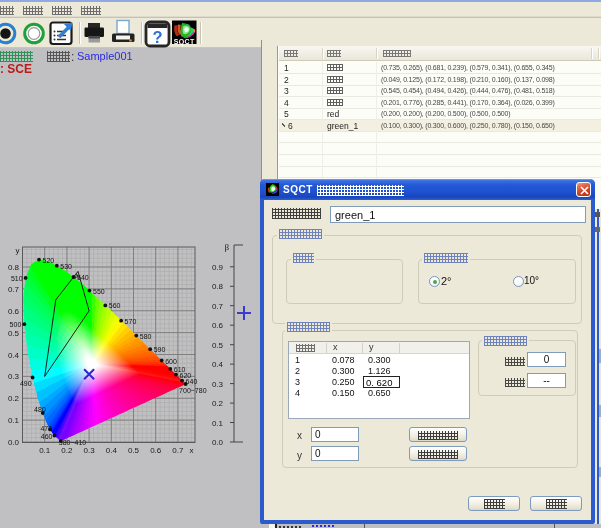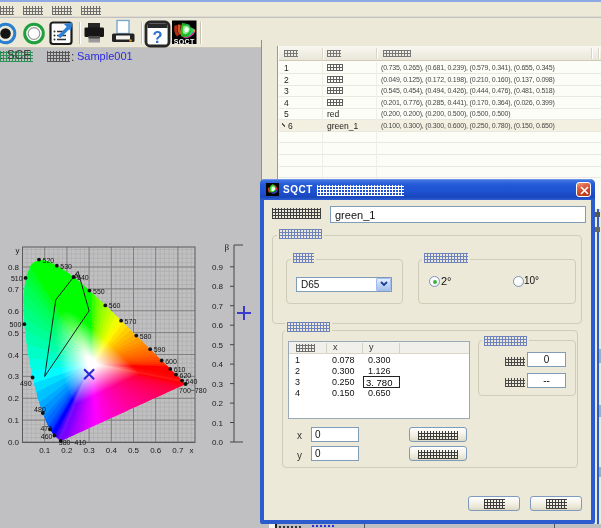--- a/index.html
+++ b/index.html
@@ -1291,21 +1291,21 @@
       <text x="223.0" y="308.7" font-size="8" fill="#1a1a1a" text-anchor="end">0.7</text>
       <text x="223.0" y="289.3" font-size="8" fill="#1a1a1a" text-anchor="end">0.8</text>
       <text x="223.0" y="269.8" font-size="8" fill="#1a1a1a" text-anchor="end">0.9</text>
       <text x="229" y="250" font-size="9" fill="#1a1a1a" text-anchor="end" font-family="Liberation Serif,serif">β</text>
       <path d="M237 313H251M244 306V320" stroke="#3a3ad0" stroke-width="2" fill="none"></path>
   </svg>
   <span class="cj" style="left:0;top:51px;width:33px;height:11px;--c:#2e9158"></span>
   <span class="cj" style="left:47px;top:51px;width:23px;height:11px;--c:#565656"></span>
   <span class="rtxt" style="left:71px;top:50px;color:#333">:</span>
   <span class="rtxt" style="left:77px;top:50px;color:#2a2ae0;font-size:11px">Sample001</span>
-  <span class="rtxt" style="left:0;top:48px;font-weight:normal;color:#404040">: SCE</span>
+  <span class="rtxt" style="left:0;top:62px;font-weight:bold;color:#b91c1c">: SCE</span>
   <div class="abs" id="rpanel">
     <div id="rtable">
       <div id="thead">
         <span class="cj" style="left:5px;top:4px;width:14px;height:7px;--c:#777"></span>
         <span class="cj" style="left:48px;top:4px;width:14px;height:7px;--c:#777"></span>
         <span class="cj" style="left:104px;top:4px;width:28px;height:7px;--c:#777"></span>
         <span class="hsep" style="left:43px"></span>
         <span class="hsep" style="left:97px"></span>
         <span class="hsep" style="left:312px"></span>
         <span class="hsep" style="left:319px"></span>
@@ -1515,27 +1515,20 @@
   </div>
   <div id="dbody"></div>
   <span class="cj" style="left:12px;top:29px;width:49px;height:11px;--c:#3f3f3f"></span>
   <div class="inp" style="left:70px;top:27px;width:256px;height:17px">
         <span style="position:absolute;left:4px;top:2px">green_1</span>
       </div>
   <div class="gbox" style="left:12px;top:56px;width:310px;height:89px"></div>
   <span class="cj" style="left:19px;top:50px;width:43px;height:10px;--c:#6e82bd;background-color:#ece9d8;padding:0 2px;box-shadow:-2px 0 0 #ece9d8,2px 0 0 #ece9d8"></span>
   <div class="gbox" style="left:26px;top:80px;width:117px;height:45px"></div>
   <span class="cj" style="left:33px;top:74px;width:21px;height:10px;--c:#6e82bd;background-color:#ece9d8;padding:0 2px;box-shadow:-2px 0 0 #ece9d8,2px 0 0 #ece9d8"></span>
-  <div id="combo">
-        <span style="position:absolute;left:4px;top:1px">D65</span>
-        <div id="combobtn">
-    <svg width="8" height="6" viewBox="0 0 8 6" style="margin-top:2px">
-            <path d="M1 1l3 3 3-3" stroke="#1c3f94" stroke-width="1.8" fill="none"></path>
-          </svg></div>
-  </div>
   <div class="gbox" style="left:158px;top:80px;width:158px;height:45px"></div>
   <span class="cj" style="left:164px;top:74px;width:44px;height:10px;--c:#6e82bd;background-color:#ece9d8;padding:0 2px;box-shadow:-2px 0 0 #ece9d8,2px 0 0 #ece9d8"></span>
   <span class="radio on" style="left:169px;top:97px"></span>
   <span class="rtxt" style="left:181px;top:96px;font-size:11px;color:#111">2°</span>
   <span class="radio" style="left:253px;top:97px"></span>
   <span class="rtxt" style="left:264px;top:96px;font-size:10px;color:#111">10°</span>
   <div class="gbox" style="left:22px;top:151px;width:296px;height:138px"></div>
   <span class="cj" style="left:27px;top:143px;width:43px;height:10px;--c:#6e82bd;background-color:#ece9d8;padding:0 2px;box-shadow:-2px 0 0 #ece9d8,2px 0 0 #ece9d8"></span>
   <div id="vlist">
     <div id="vlhead">
@@ -1550,21 +1543,21 @@
         <span class="vrow" style="left:43px;top:13px">0.078</span>
         <span class="vrow" style="left:79px;top:13px">0.300</span>
     <span class="vrow" style="left:6px;top:24px">2</span>
         <span class="vrow" style="left:43px;top:24px">0.300</span>
         <span class="vrow" style="left:79px;top:24px">1.126</span>
     <span class="vrow" style="left:6px;top:35px">3</span>
         <span class="vrow" style="left:43px;top:35px">0.250</span>
     <span class="vrow" style="left:6px;top:46px">4</span>
         <span class="vrow" style="left:43px;top:46px">0.150</span>
         <span class="vrow" style="left:79px;top:46px">0.650</span>
-    <span style="position:absolute;left:74px;top:34px;width:37px;height:12px;border:1px solid #222;background:#fff;font-size:9.5px;padding-left:2px">3. 780</span>
+    <span style="position:absolute;left:74px;top:34px;width:37px;height:12px;border:1px solid #222;background:#fff;font-size:9.5px;padding-left:2px">0. 620</span>
   </div>
   <span class="rtxt" style="left:37px;top:251px;font-size:10px;color:#333">x</span>
   <div class="inp" style="left:51px;top:248px;width:48px;height:15px">
         <span style="position:absolute;left:3px;top:1px;font-size:10px">0</span>
       </div>
   <span class="rtxt" style="left:37px;top:271px;font-size:10px;color:#333">y</span>
   <div class="inp" style="left:51px;top:267px;width:48px;height:15px">
         <span style="position:absolute;left:3px;top:1px;font-size:10px">0</span>
       </div>
   <div class="btn" style="left:149px;top:248px;width:58px;height:15px">

